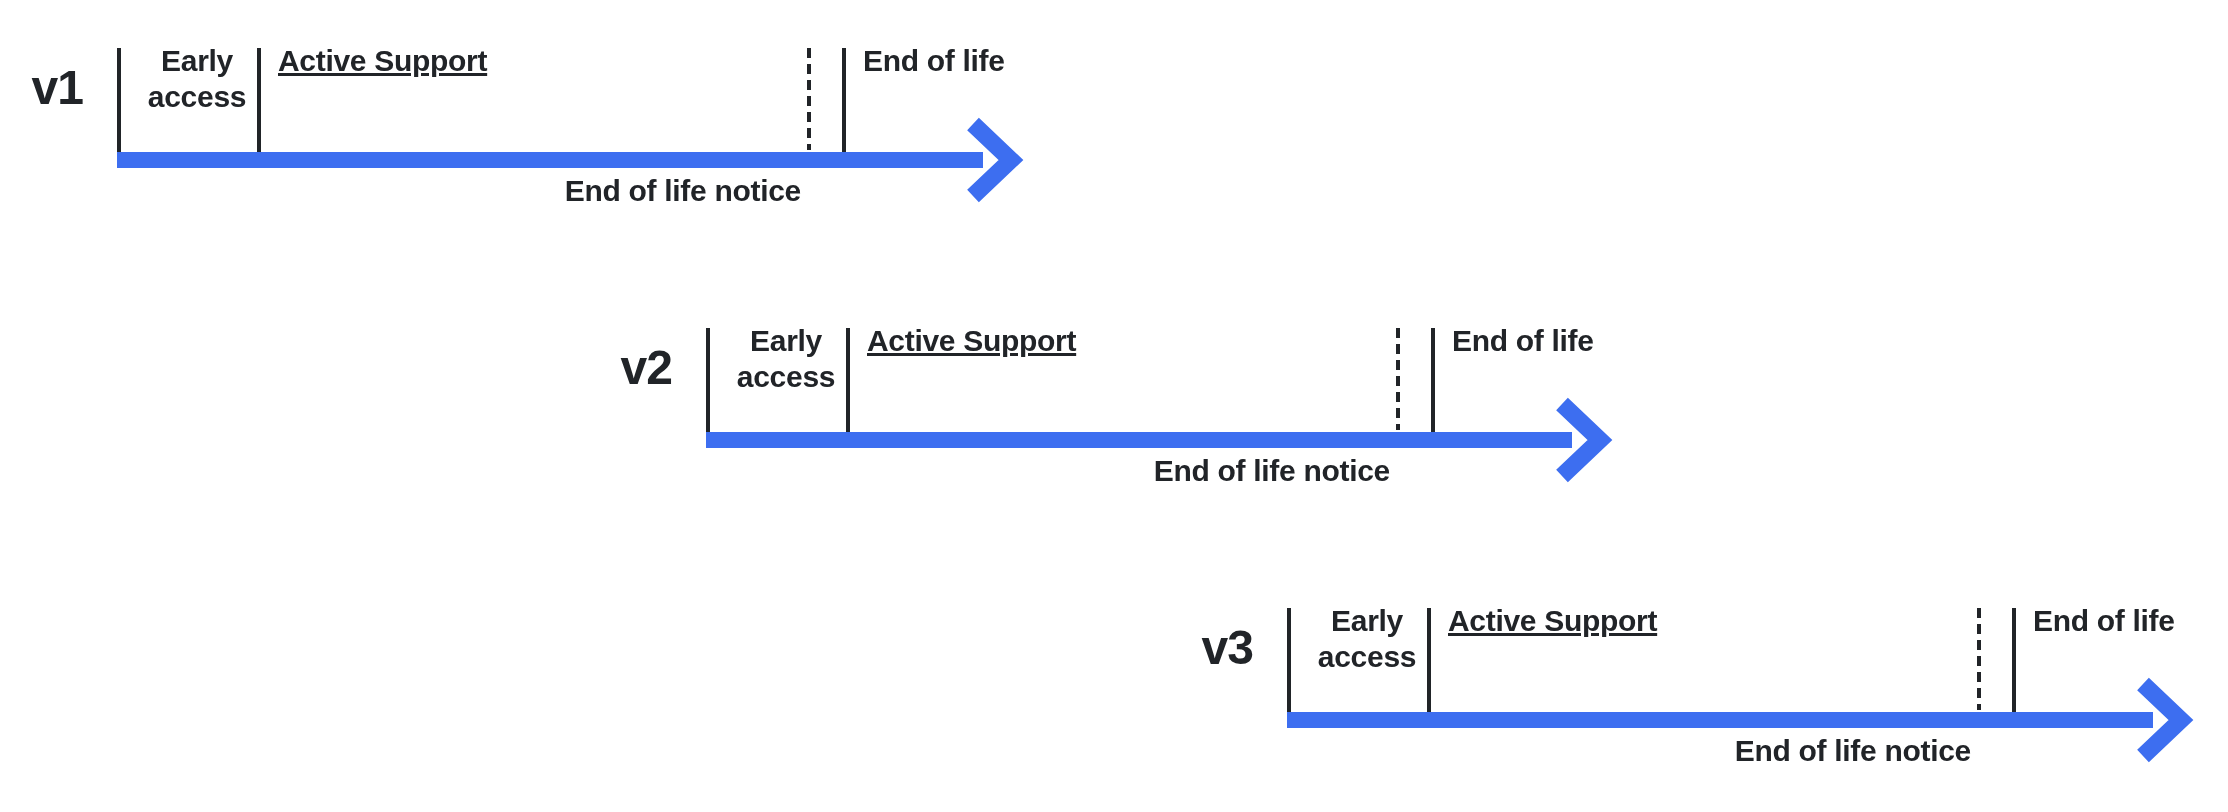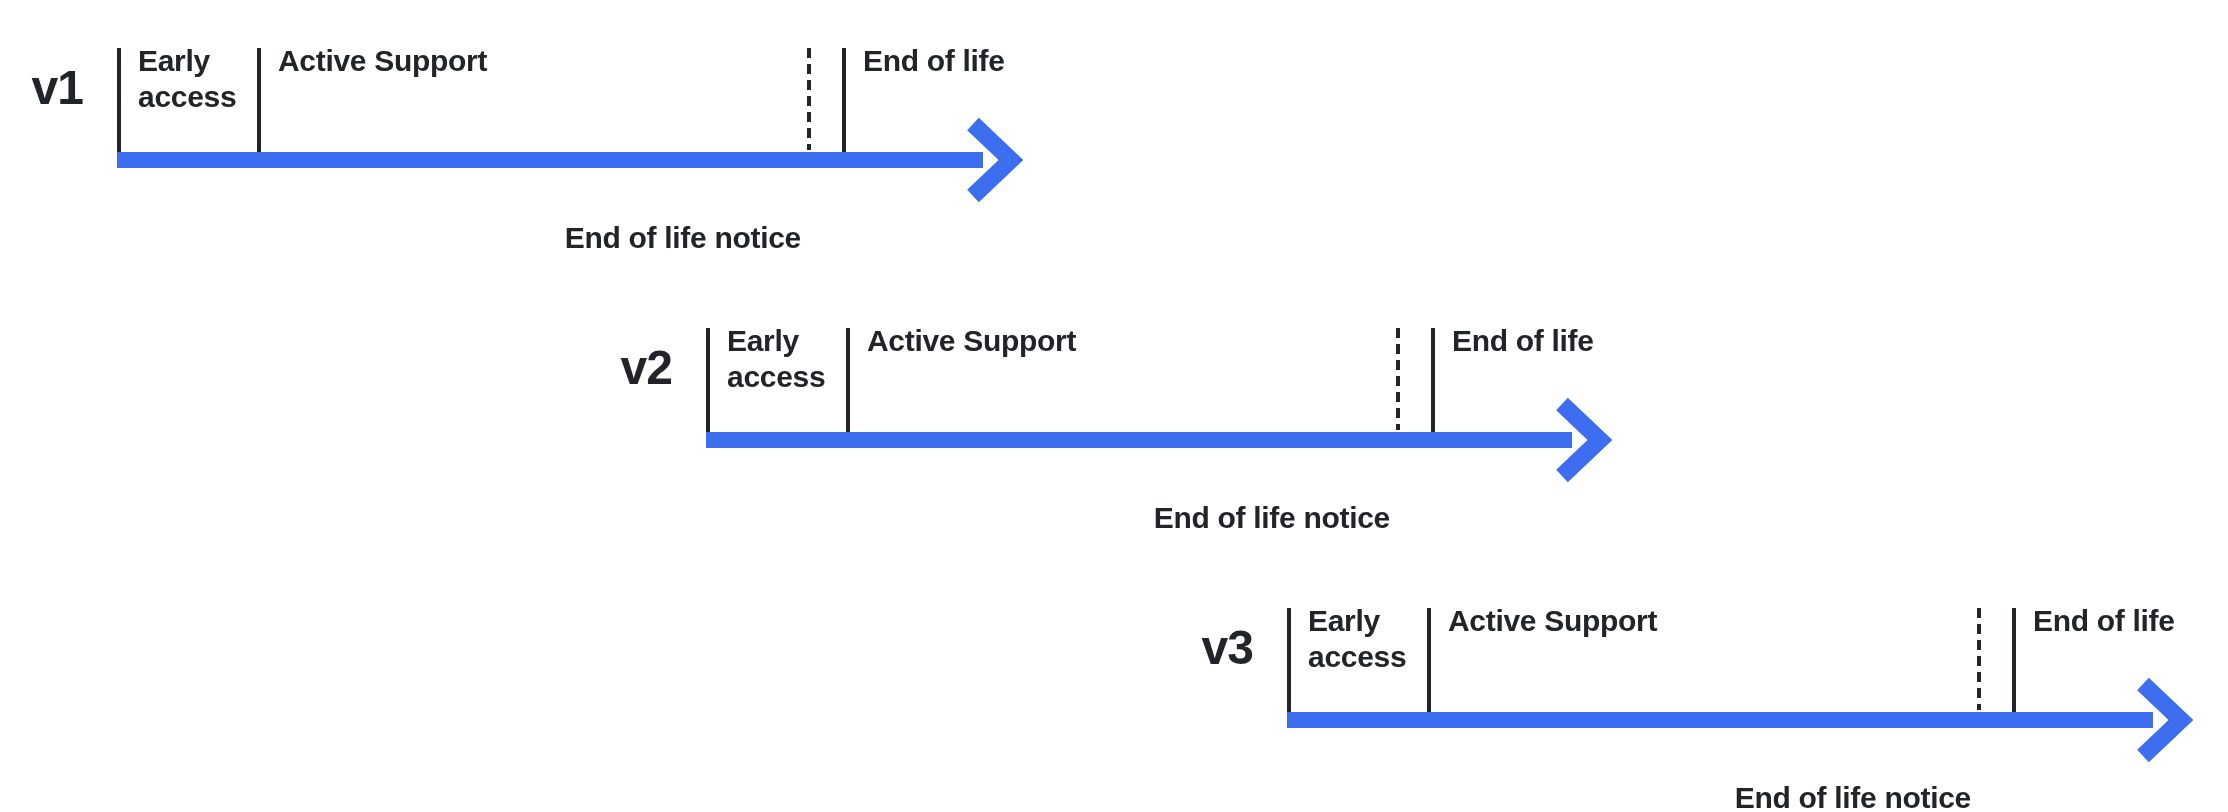--- a/index.html
+++ b/index.html
@@ -29,26 +29,26 @@
   .tick-eol{left:875px;}
   .dashed{
     position:absolute;top:0;left:840px;width:4px;height:102px;
     background:repeating-linear-gradient(to bottom, var(--line) 0 10px, transparent 10px 16px);
   }
   .arrow{position:absolute;left:150px;top:64px;}
   .arrow line, .arrow polyline{stroke:var(--arrow);}
   .phase{
     position:absolute;top:-5px;
     font-size:30px;font-weight:700;line-height:36px;
-    color:var(--text);letter-spacing:-0.3px;white-space:nowrap;
+    color:var(--text);letter-spacing:-0.3px;white-space:nowrap;text-align:center;
   }
   .early{left:171px;width:118px;white-space:normal;}
-  .active{left:311px;}
+  .active{left:311px;text-decoration:underline;}
   .eol{left:896px;}
-  .notice{left:434px;top:125px;width:400px;text-align:right;margin-top:47px;}
+  .notice{left:434px;top:125px;width:400px;text-align:right;}
   .row-v1{left:-33px;top:48px;}
   .row-v2{left:556px;top:328px;}
   .row-v3{left:1137px;top:608px;}
 </style>
 </head>
 <body>
 
 <div class="canvas">
 
   <div class="row row-v1">

